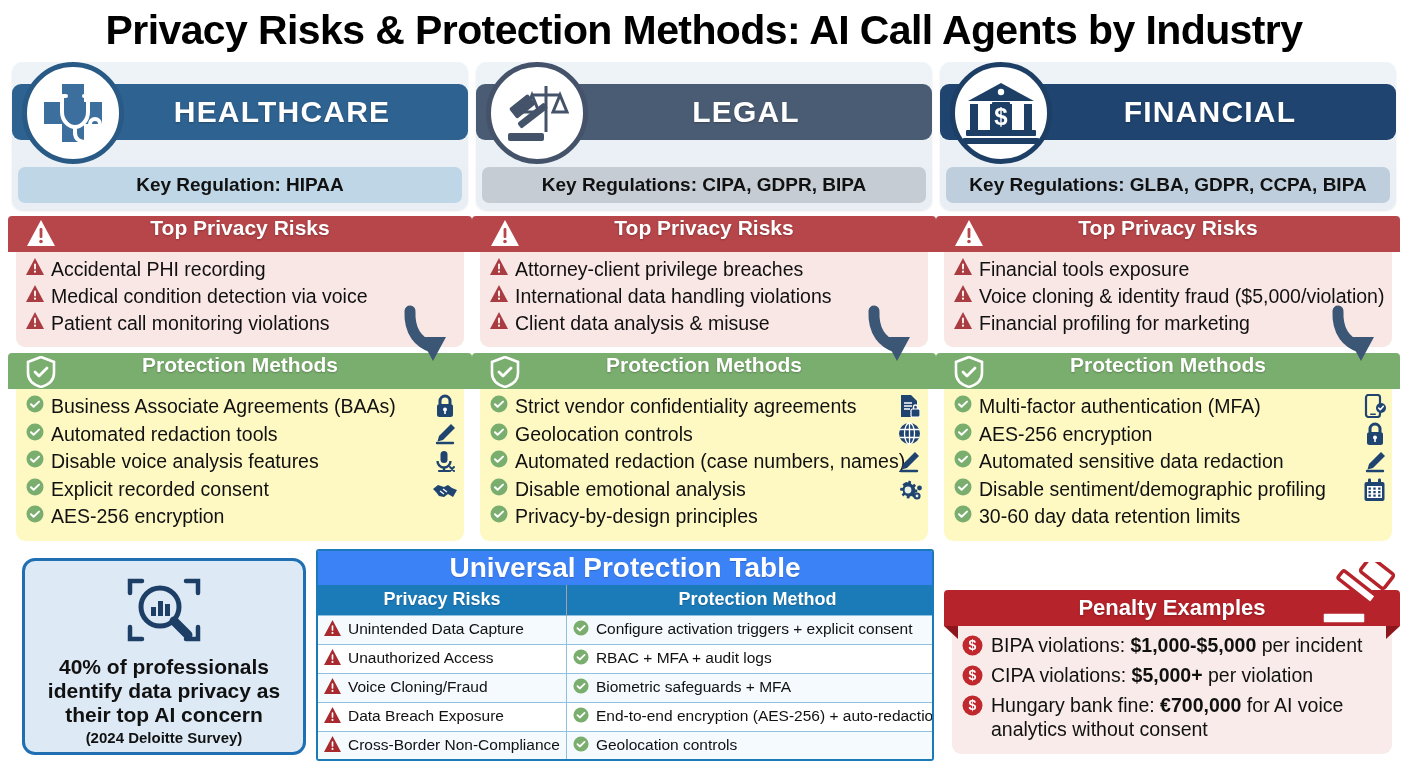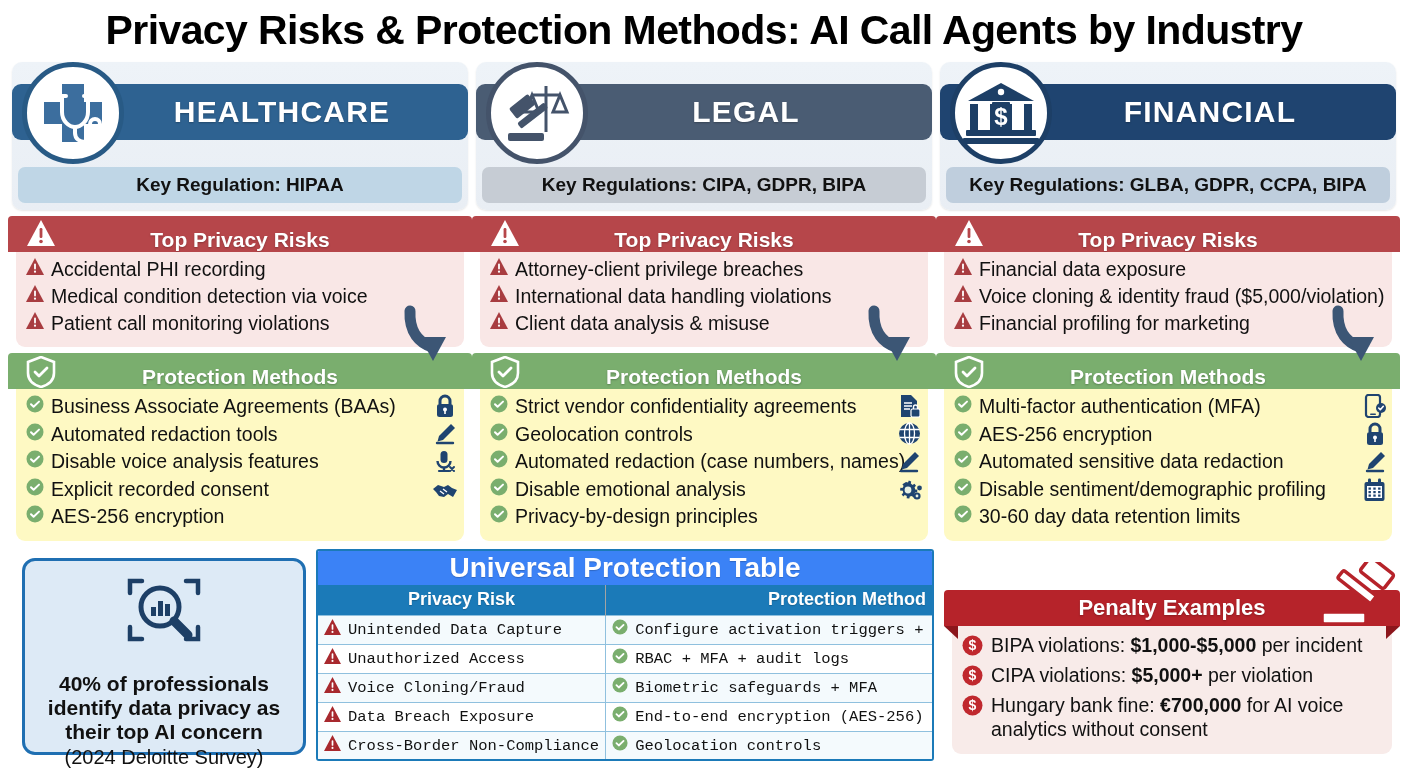--- a/index.html
+++ b/index.html
@@ -61,21 +61,21 @@
     font-size:19px; font-weight:bold; color:#111;
   }
   .c1 .reg-band{ background:#bfd6e6; }
   .c2 .reg-band{ background:#c6ccd4; }
   .c3 .reg-band{ background:#bfcedd; }
 
   
   .panel{ position:relative; margin:6px 0 0 0; }
   .ribbon{
     position:relative; height:36px; margin:0 0px;
-    display:flex; align-items:flex-end; justify-content:center;
+    display:flex; align-items:flex-start; justify-content:center;
     color:#fff; font-size:21px; font-weight:bold;
     border-radius:4px 4px 0 0;
     text-shadow:0 1px 2px rgba(0,0,0,.25);
   }
   .ribbon.red{ background:#b6464a; }
   .ribbon.green{ background:#7aae6e; }
   
   .ribbon:before,.ribbon:after{
     content:""; position:absolute; top:36px; width:14px; height:13px;
   }
@@ -112,23 +112,23 @@
 
   
   .stat-box{
     position:absolute; left:22px; top:558px; width:284px; height:197px;
     background:#ddeaf6; border:3px solid #1f6fb2; border-radius:13px;
     display:flex; flex-direction:column; align-items:center;
     padding-top:8px;
   }
   .stat-text{
     font-size:21px; font-weight:bold; text-align:center; line-height:24px;
-    color:#111; padding:0 8px;margin-top:17px;
-  }
-  .stat-sub{ font-size:20px; text-align:center; color:#111; margin-top:2px; }
+    color:#111; padding:0 8px;
+  }
+  .stat-sub{ font-size:15px; text-align:center; color:#111; margin-top:2px;font-weight:bold; }
 
   .table-wrap{
     position:absolute; left:316px; top:549px; width:618px; height:212px;
     border:2px solid #1b7ab8; border-radius:3px; overflow:hidden;
     background:#fff;
   }
   .tbl-title{
     background:#3b82f6; color:#fff; text-align:center;
     font-size:28px; font-weight:bold; height:34px; line-height:34px;
     text-shadow:0 1px 1px rgba(0,0,0,.2);
@@ -141,21 +141,21 @@
   }
   th:first-child{ border-left:none; }
   td{
     font-size:15.5px; height:29px; padding:0 6px;
     border-top:1px solid #8fc0de; border-left:1px solid #8fc0de;
     color:#111; white-space:nowrap;
   }
   td:first-child{ border-left:none; }
   tr:nth-child(odd) td{ background:#f4fafd; }
   tr:nth-child(even) td{ background:#ffffff; }
-  .cellflex{ display:flex; align-items:center; gap:7px;font-family:Liberation Mono, monospace; }
+  .cellflex{ display:flex; align-items:flex-start; gap:7px; }
   .col-risk{ width:252px; }
 
   .penalty{
     position:absolute; left:944px; top:590px; width:456px;
   }
   .pen-ribbon{
     position:relative; height:36px; background:#b6232a;
     display:flex; align-items:center; justify-content:center;
     color:#fff; font-size:22px; font-weight:bold; border-radius:4px 4px 0 0;
     text-shadow:0 1px 2px rgba(0,0,0,.25);
@@ -513,21 +513,21 @@
       </span>
       <span>Top Privacy Risks</span>
     </div>
     <div class="panel-body red">
       <div class="li">
         <span><svg width="18" height="17" viewBox="0 0 18 17">
               <path d="M9 0L18 17H0z" fill="#a83c40"></path>
               <rect x="8.1" y="5.5" width="1.8" height="6" rx="0.9" fill="#fff"></rect>
               <circle cx="9" cy="13.7" r="1.1" fill="#fff"></circle>
             </svg></span>
-        <span class="li-txt">Financial data exposure</span>
+        <span class="li-txt">Financial tools exposure</span>
       </div>
       <div class="li">
         <span><svg width="18" height="17" viewBox="0 0 18 17">
               <path d="M9 0L18 17H0z" fill="#a83c40"></path>
               <rect x="8.1" y="5.5" width="1.8" height="6" rx="0.9" fill="#fff"></rect>
               <circle cx="9" cy="13.7" r="1.1" fill="#fff"></circle>
             </svg></span>
         <span class="li-txt">Voice cloning &amp; identity fraud ($5,000/violation)</span>
       </div>
       <div class="li">
@@ -660,21 +660,21 @@
   </span>
   <div class="stat-text">40% of professionals identify data privacy as their top AI concern</div>
   <div class="stat-sub">(2024 Deloitte Survey)</div>
 </div>
 
 <div class="table-wrap">
   <div class="tbl-title">Universal Protection Table</div>
   <table>
     <thead>
       <tr>
-        <th class="col-risk">Privacy Risk</th>
+        <th class="col-risk">Privacy Risks</th>
         <th>Protection Method</th>
       </tr>
     </thead>
     <tbody>
       <tr>
         <td class="col-risk">
             <span class="cellflex">
               <span><svg width="17" height="16" viewBox="0 0 18 17">
                   <path d="M9 0L18 17H0z" fill="#a8292e"></path>
                   <rect x="8.1" y="5.5" width="1.8" height="6" rx="0.9" fill="#fff"></rect>

